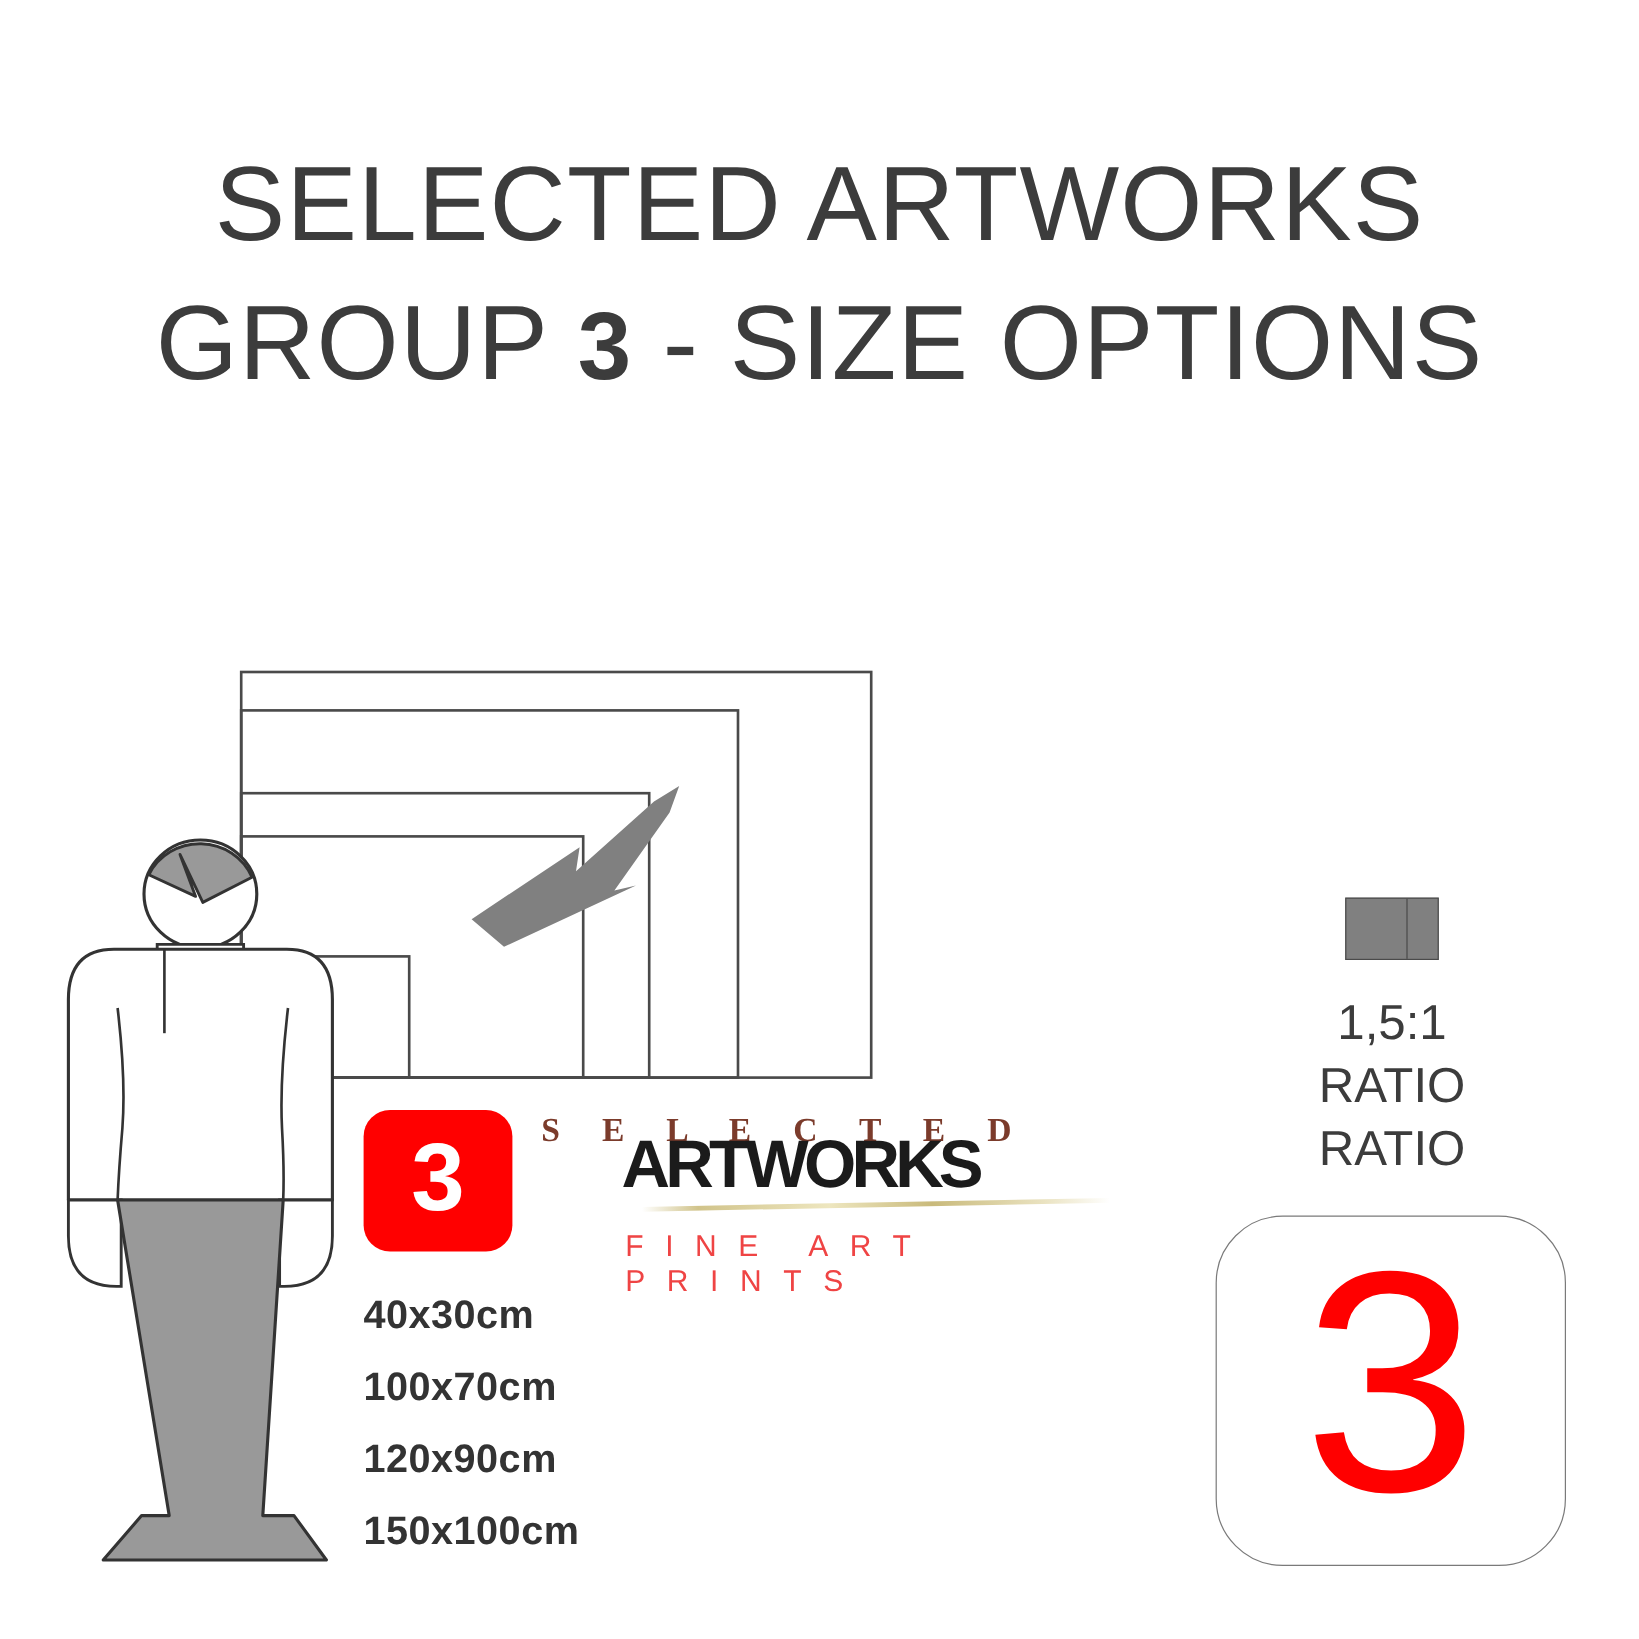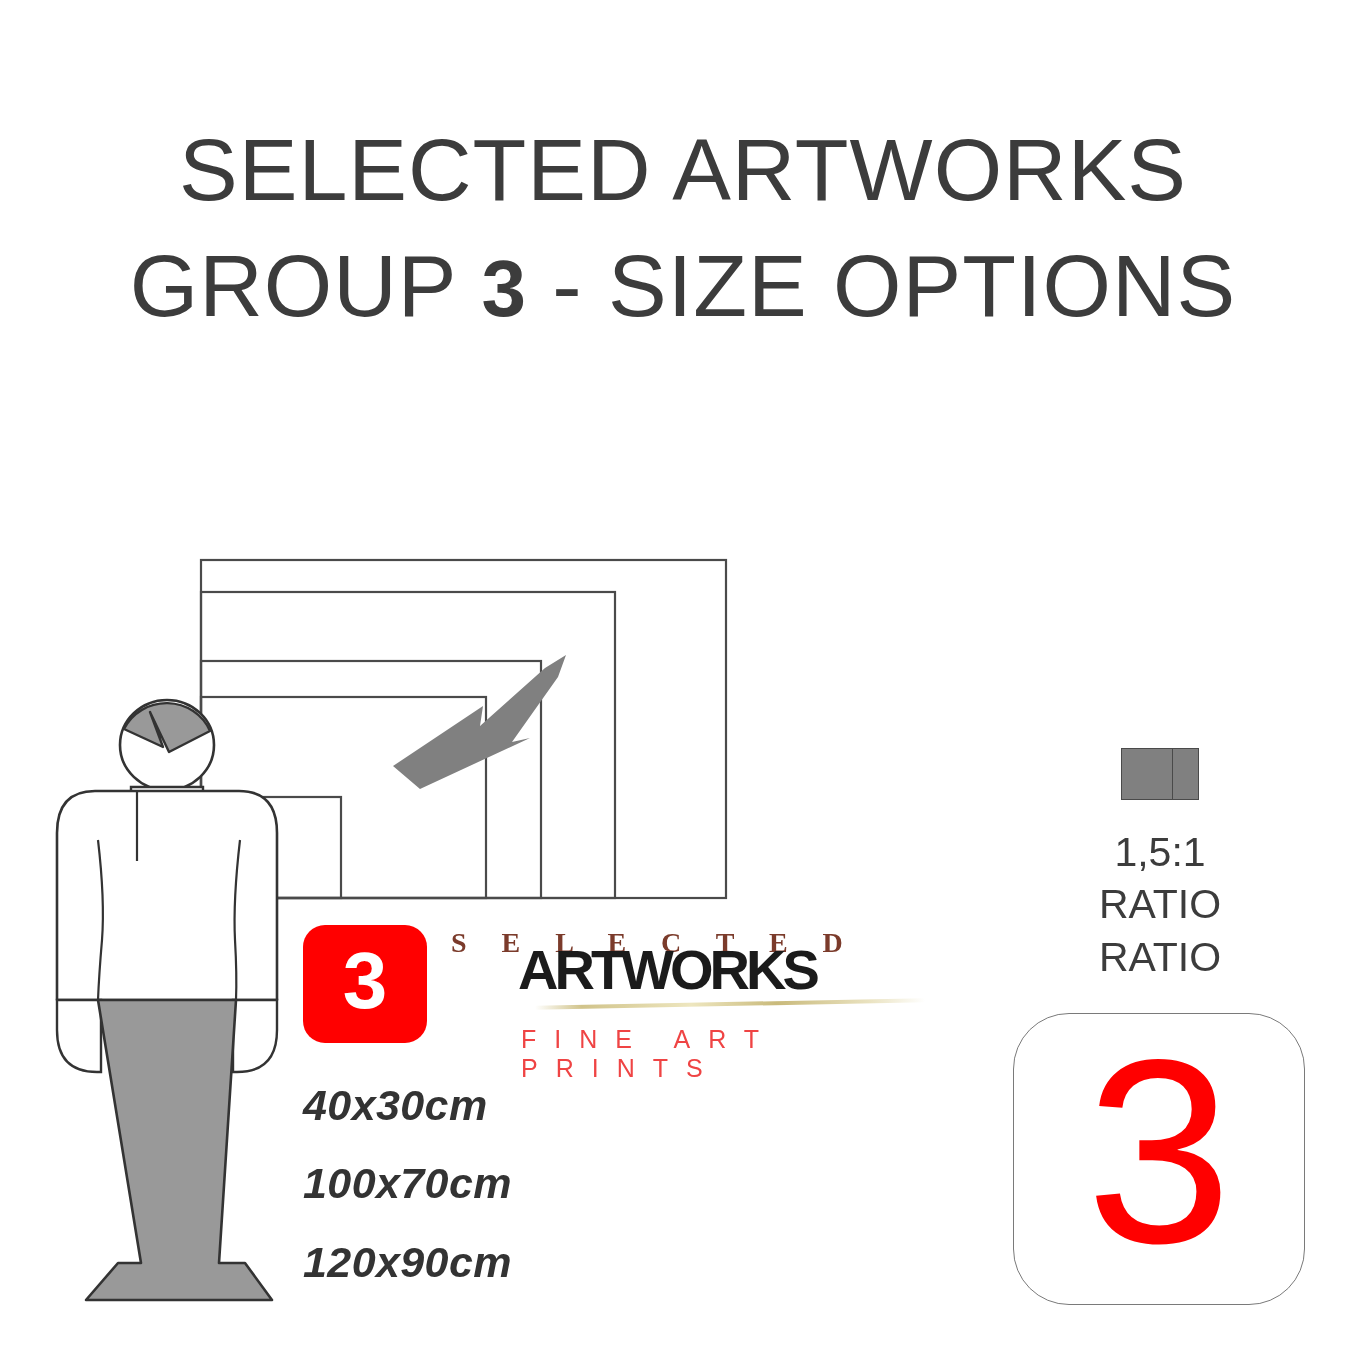--- a/index.html
+++ b/index.html
@@ -136,26 +136,25 @@
   
   .size-list {
     position: absolute;
     left: 303px;
     top: 1066px;
     width: 420px;
   }
   .size-item {
     font-family: "Liberation Sans", sans-serif;
     font-weight: 700;
-    font-size: 43px;
+    font-size: 33px;
     letter-spacing: 0.4px;
     color: #333333;
     line-height: 1.82;
     white-space: nowrap;
-    font-style: italic;
   }
 
   
   .aspect-panel {
     position: absolute;
     left: 1010px;
     top: 744px;
     width: 300px;
     text-align: center;
   }
@@ -281,20 +280,21 @@
     <div class="logo-selected">S E L E C T E D</div>
     <div class="logo-artworks">ARTWORKS</div>
     <div class="logo-scratch"></div>
     <div class="logo-tagline">FINE ART PRINTS</div>
   </div>
 
   <div class="size-list">
     <div class="size-item">40x30cm</div>
     <div class="size-item">100x70cm</div>
     <div class="size-item">120x90cm</div>
+    <div class="size-item">150x100cm</div>
   </div>
 
   <div class="aspect-panel">
     <div class="aspect-icon">
       <div class="divider"></div>
     </div>
     <div class="aspect-text">
       <div>1,5:1</div>
       <div>RATIO</div>
       <div>RATIO</div>

